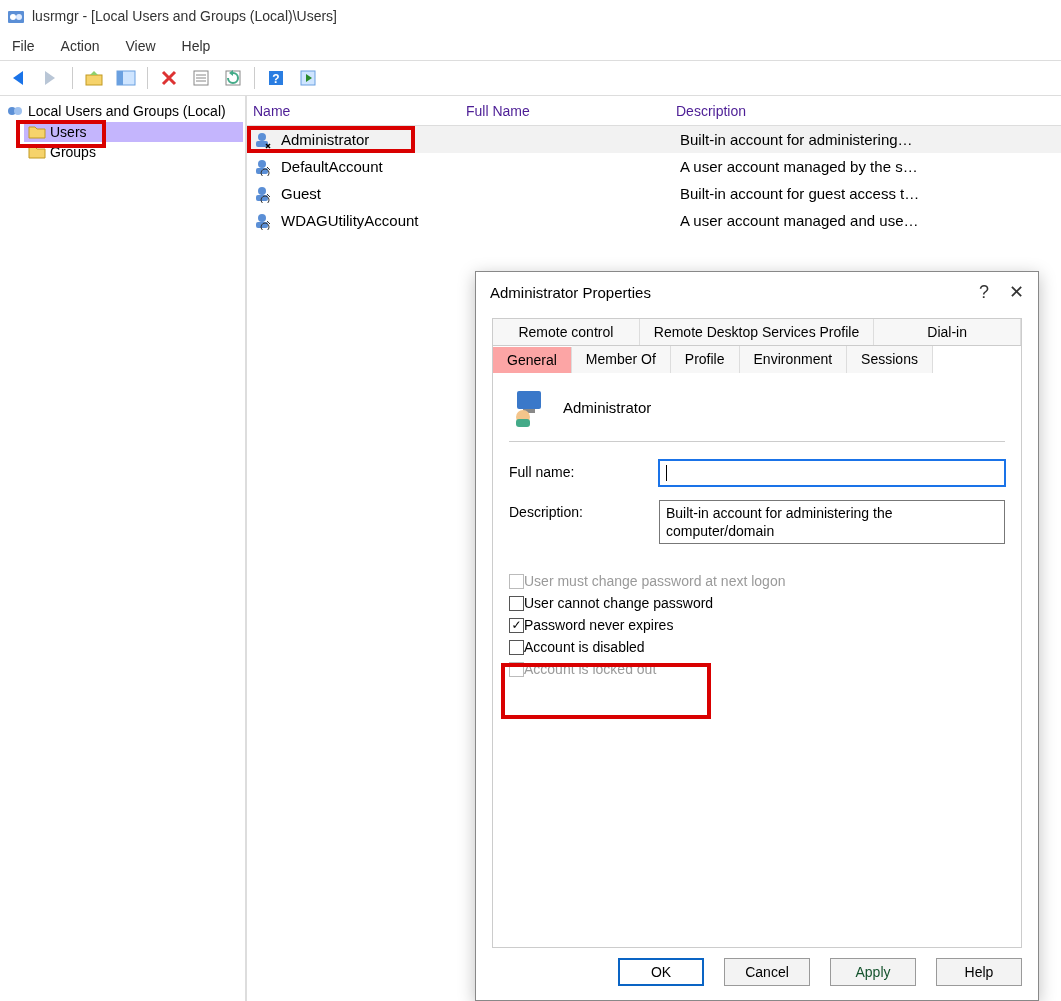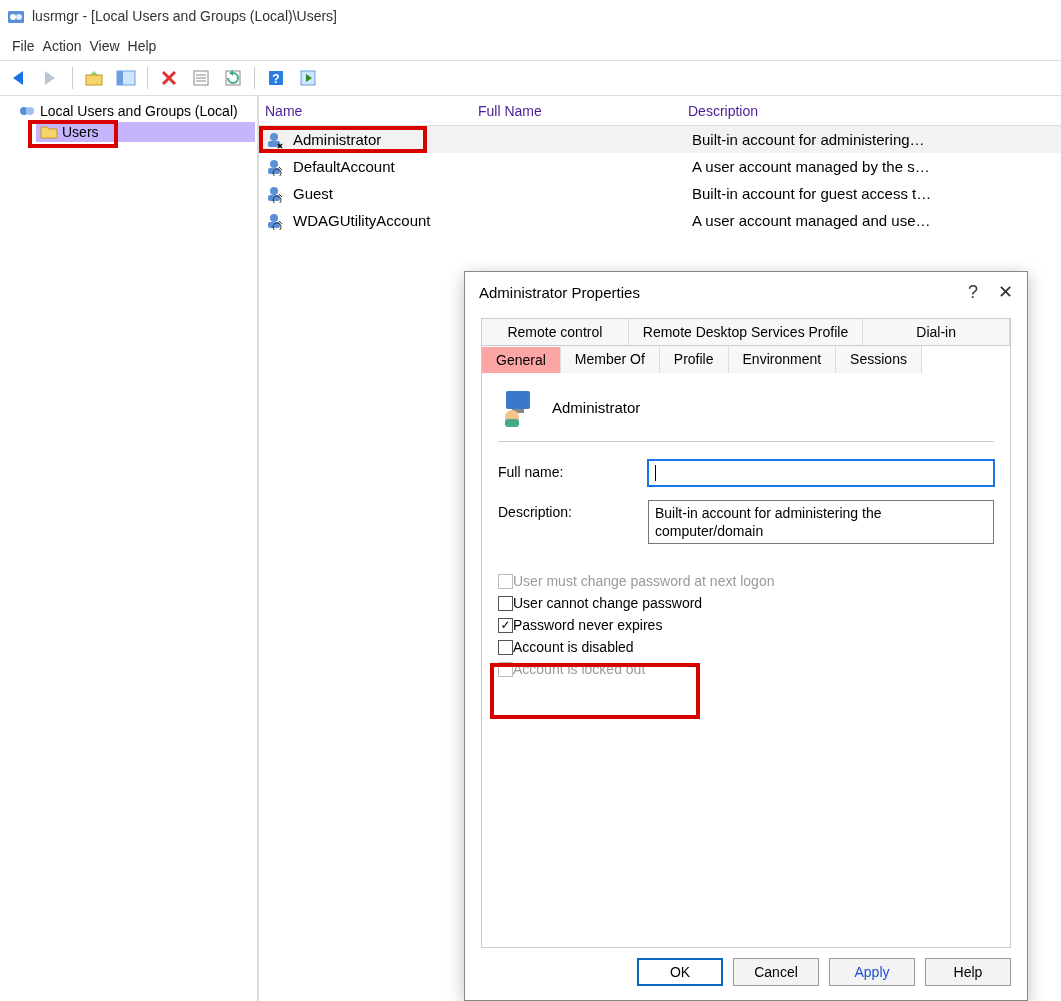--- a/index.html
+++ b/index.html
@@ -3,30 +3,30 @@
 <meta charset="utf-8">
 <style>
   * { box-sizing: border-box; font-family: "Segoe UI", Tahoma, sans-serif; }
   body { margin:0; padding:0; width:1061px; height:1001px; background:#fff; overflow:hidden; font-size:13px; color:#000; }
 
   
   .titlebar { display:flex; align-items:center; height:32px; padding:0 6px; color:#333; }
   .titlebar .app-icon { width:20px; height:20px; margin-right:6px; }
   .titlebar .txt { font-size:14px; }
 
-  .menubar { display:flex; align-items:center; height:28px; padding:0 8px; font-size:14px; color:#333; }
+  .menubar { display:flex; align-items:center; height:28px; padding:0 8px; gap:18px; font-size:14px; color:#333; }
   .menubar div { padding:2px 4px; }
 
   .toolbar { display:flex; align-items:center; height:36px; padding:0 6px; border-top:1px solid #ddd; border-bottom:1px solid #ddd; gap:6px; }
   .toolbar .sep { width:1px; height:22px; background:#ccc; margin:0 2px; }
   .tb-btn { width:26px; height:26px; display:flex; align-items:center; justify-content:center; }
 
   
   .workspace { display:flex; height:calc(1001px - 32px - 28px - 36px); }
-  .tree-pane { width:247px; border-right:2px solid #ddd; padding:4px 2px;margin-left:12px; }
+  .tree-pane { width:247px; border-right:2px solid #ddd; padding:4px 2px; }
   .list-pane { flex:1; position:relative; }
 
   .tree-root { display:flex; align-items:center; padding:2px 4px; font-size:14px; }
   .tree-root .ico { width:18px; height:18px; margin-right:4px; }
   .tree-children { margin-left:22px; }
   .tree-item { display:flex; align-items:center; padding:2px 4px; font-size:14px; }
   .tree-item .folder-ico { width:18px; height:16px; margin-right:4px; }
   .tree-sel { background:#c4b5fd; }
 
   
@@ -35,21 +35,21 @@
   .col-full { width:210px; padding-left:4px; }
   .col-desc { flex:1; padding-left:4px; }
   .list-row { display:flex; align-items:center; height:27px; font-size:15px; }
   .list-row .icon { width:18px; height:18px; margin:0 4px 0 6px; flex-shrink:0; }
   .list-row-sel { background:#f2f2f2; }
 
   
   .hl { position:absolute; border:4px solid #d90000; pointer-events:none; }
 
   
-  .dialog { position:absolute; left:464px; top:271px; width:564px; height:730px; background:#fff; border:1px solid #888; box-shadow:0 4px 16px rgba(0,0,0,.25); display:flex; flex-direction:column; }
+  .dialog { position:absolute; left:475px; top:271px; width:564px; height:730px; background:#fff; border:1px solid #888; box-shadow:0 4px 16px rgba(0,0,0,.25); display:flex; flex-direction:column; }
   .dlg-title { display:flex; align-items:center; justify-content:space-between; height:40px; padding:0 14px; font-size:15px;}
   .dlg-title .right { display:flex; align-items:center; gap:20px; font-size:18px; color:#333; }
   .dlg-body { flex:1; padding:6px 16px 0 16px; display:flex; flex-direction:column; }
   .tabs-row { display:flex; font-size:14px; }
   .tab { padding:5px 14px; border-right:1px solid #ddd; background:#f7f7f7; white-space:nowrap; }
   .tab.active { background:#fca5a5; border-bottom:1px solid #fff; position:relative; top:1px; }
   .tab.wide { flex:1; text-align:center; }
   .tab-content { flex:1; border:1px solid #ccc; border-top:none; padding:14px 16px; background:#fff; display:flex; flex-direction:column; }
 
   .hdr-row { display:flex; align-items:center; gap:14px; margin-bottom:8px; }
@@ -60,24 +60,24 @@
   .form-label { width:150px; font-size:14px; padding-top:4px; }
   .form-input { flex:1; min-height:26px; border:1px solid #777; padding:3px 6px; font-size:14px; }
   .form-input.focus { border:1px solid #1a73e8; outline:1px solid #1a73e8; }
   .form-textarea { flex:1; min-height:44px; border:1px solid #777; padding:3px 6px; font-size:14px; line-height:1.3; }
 
   .chk-row { display:flex; align-items:center; gap:0; margin:3px 0; font-size:14px; }
   .chk-box { width:15px; height:15px; border:1px solid #555; display:flex; align-items:center; justify-content:center; font-size:12px; line-height:1; }
   .chk-box.disabled { border-color:#bbb; }
   .chk-row.disabled { color:#9a9a9a; }
 
-  .dlg-buttons { display:flex; justify-content:flex-end; gap:10px; padding:10px 16px 14px 16px; }
+  .dlg-buttons { display:flex; justify-content:flex-end; gap:20px; padding:10px 16px 14px 16px; }
   .btn { min-width:86px; height:28px; border:1px solid #9a9a9a; background:#f3f3f3; font-size:14px; display:flex; align-items:center; justify-content:center; }
   .btn.primary { border:2px solid #0a64c4; background:#fff; }
-  .btn.disabled { color:#1d4ed8; }
+  .btn.disabled { color:#14532d; }
 
   
   .folder-ico svg, .ico svg, .icon svg, .tb-btn svg, .user-ico-lg svg, .app-icon svg { display:block; }
 
   .rel { position:relative; }
 </style>
 </head>
 <body>
 
 <div class="titlebar">
@@ -172,20 +172,28 @@
     </div>
     <div class="tree-children">
       <div class="tree-item tree-sel">
         <span class="folder-ico">
           <svg width="18" height="16">
               <path d="M1 3h6l2 2h8v9H1z" fill="#f6d36b" stroke="#c29a22"></path>
             </svg>
         </span>
         <span>Users</span>
       </div>
+      <div class="tree-item">
+        <span class="folder-ico">
+          <svg width="18" height="16">
+              <path d="M1 3h6l2 2h8v9H1z" fill="#f6d36b" stroke="#c29a22"></path>
+            </svg>
+        </span>
+        <span>Groups</span>
+      </div>
     </div>
 
     <div class="hl" style="left:16px; top:24px; width:90px; height:28px;"></div>
   </div>
 
   <div class="list-pane rel">
     <div class="list-header">
       <div class="col-name">Name</div>
       <div class="col-full">Full Name</div>
       <div class="col-desc">Description</div>

